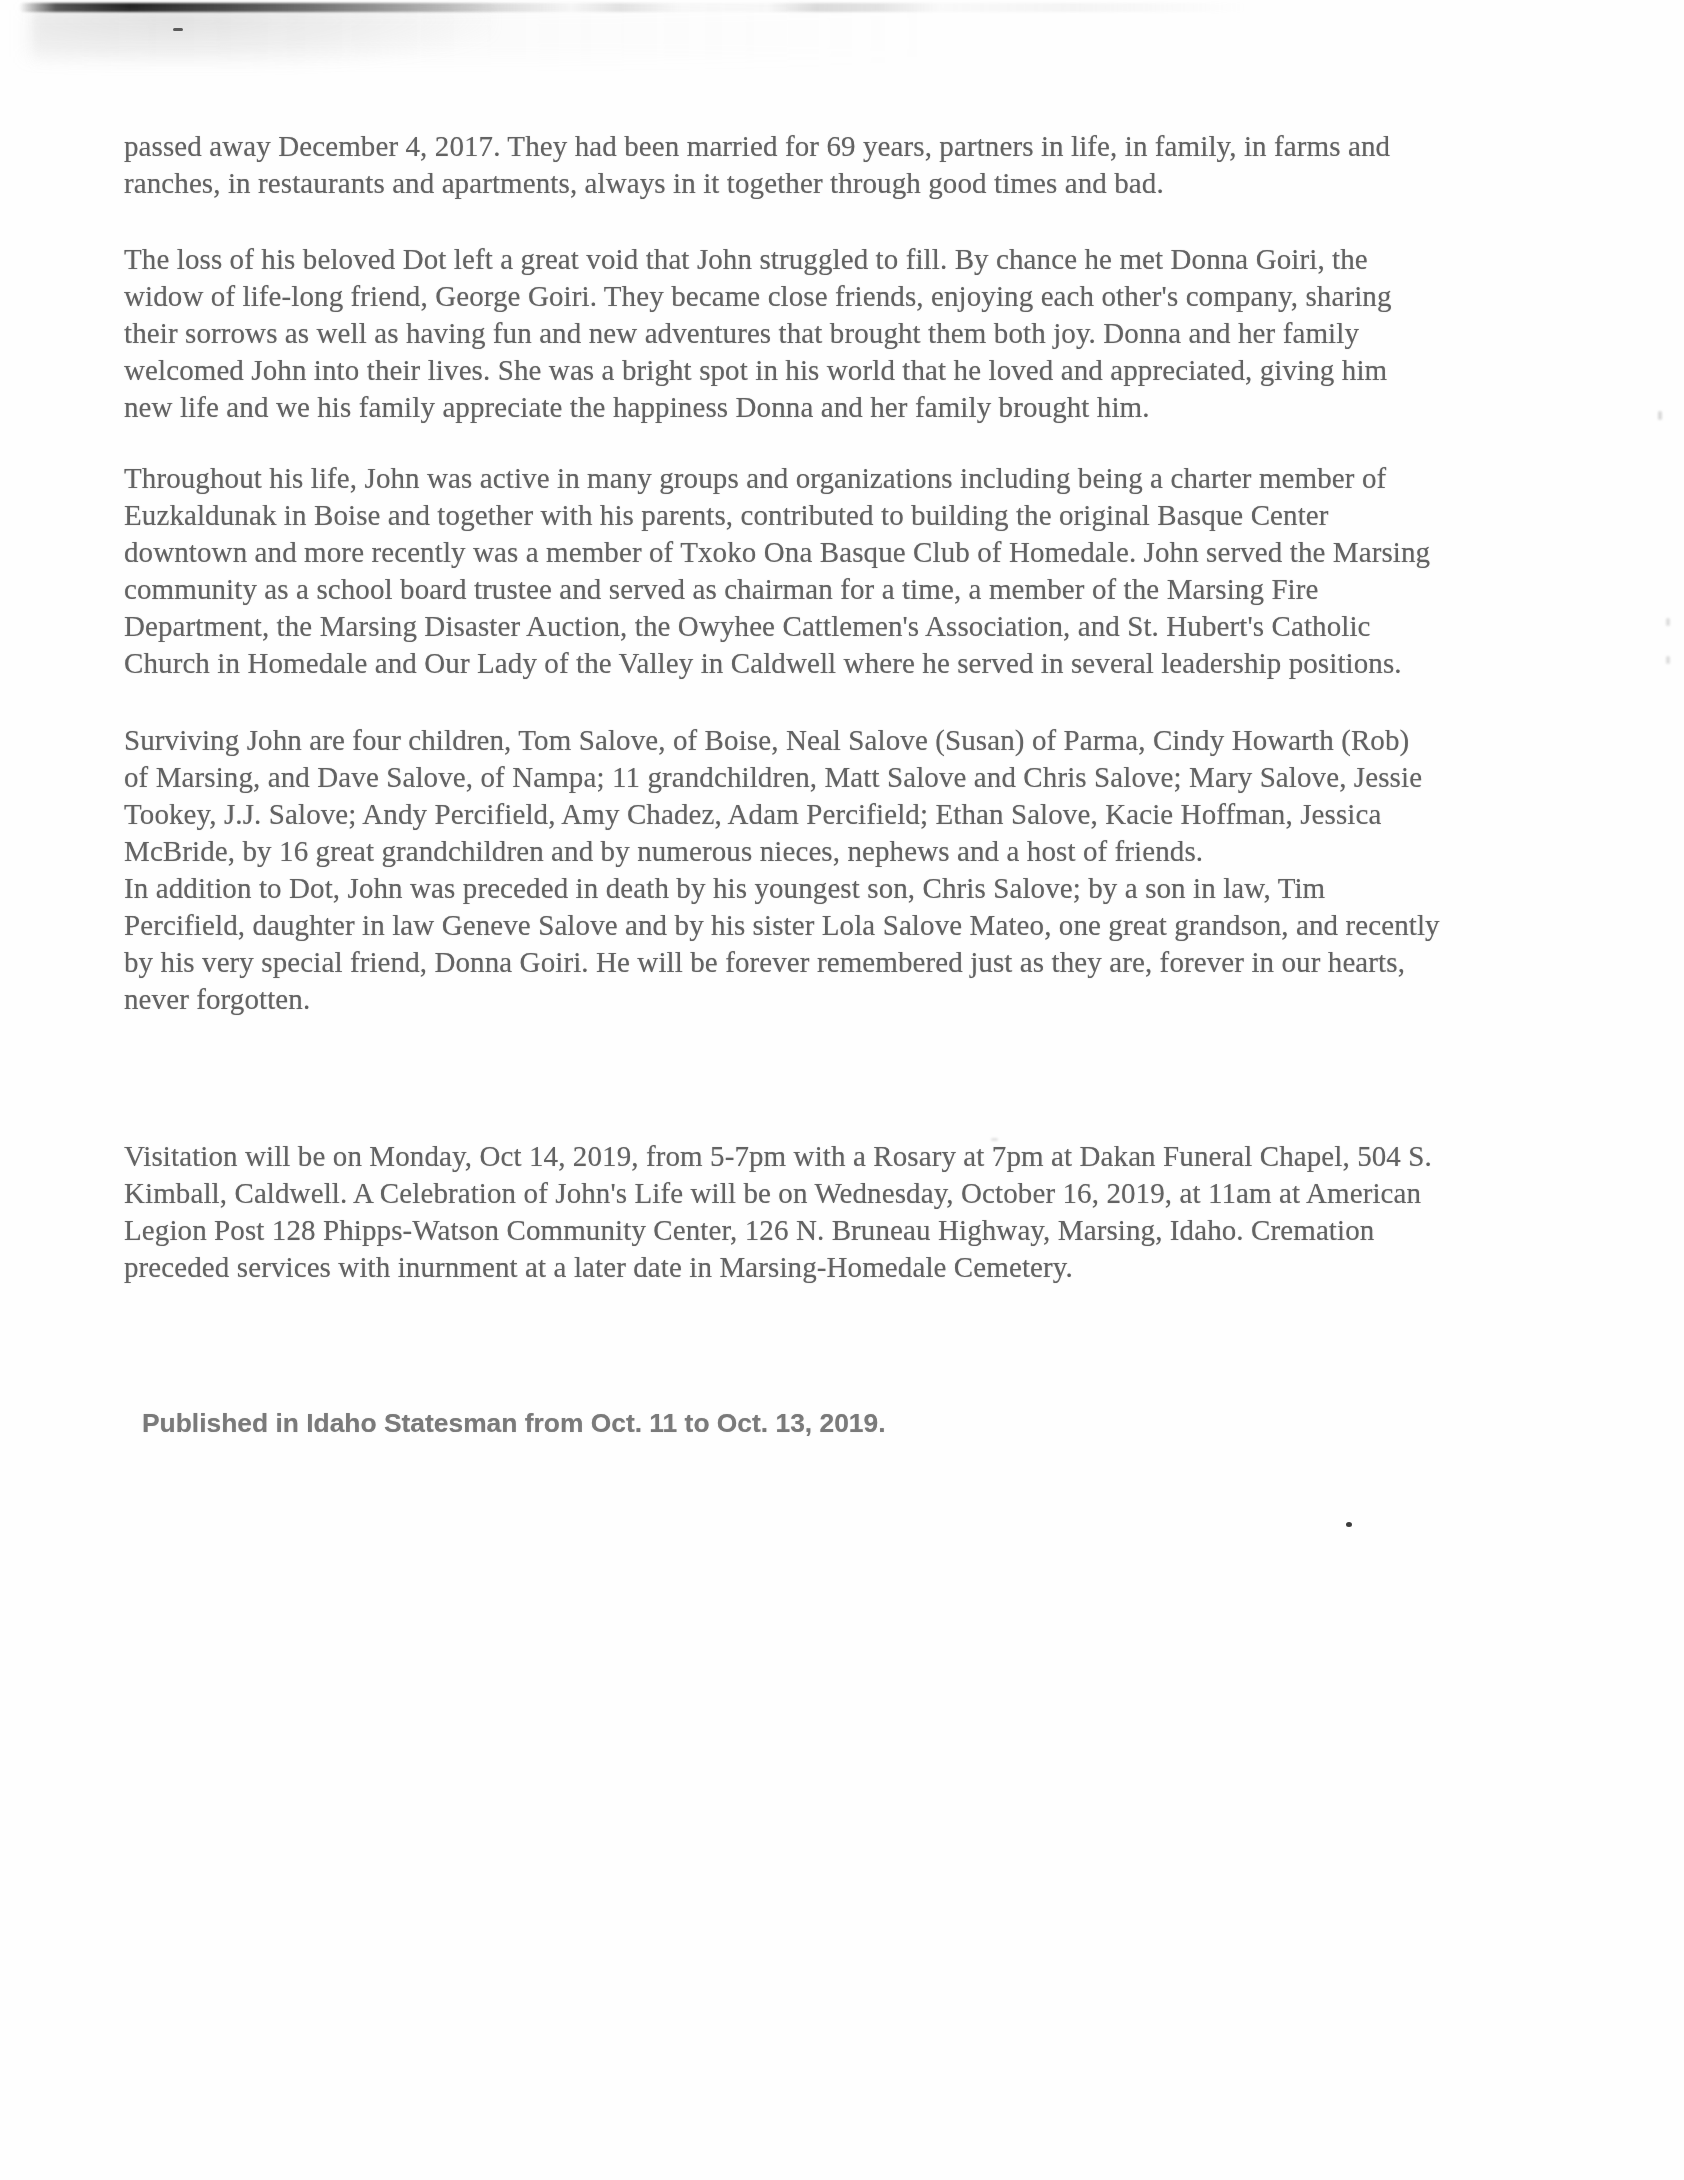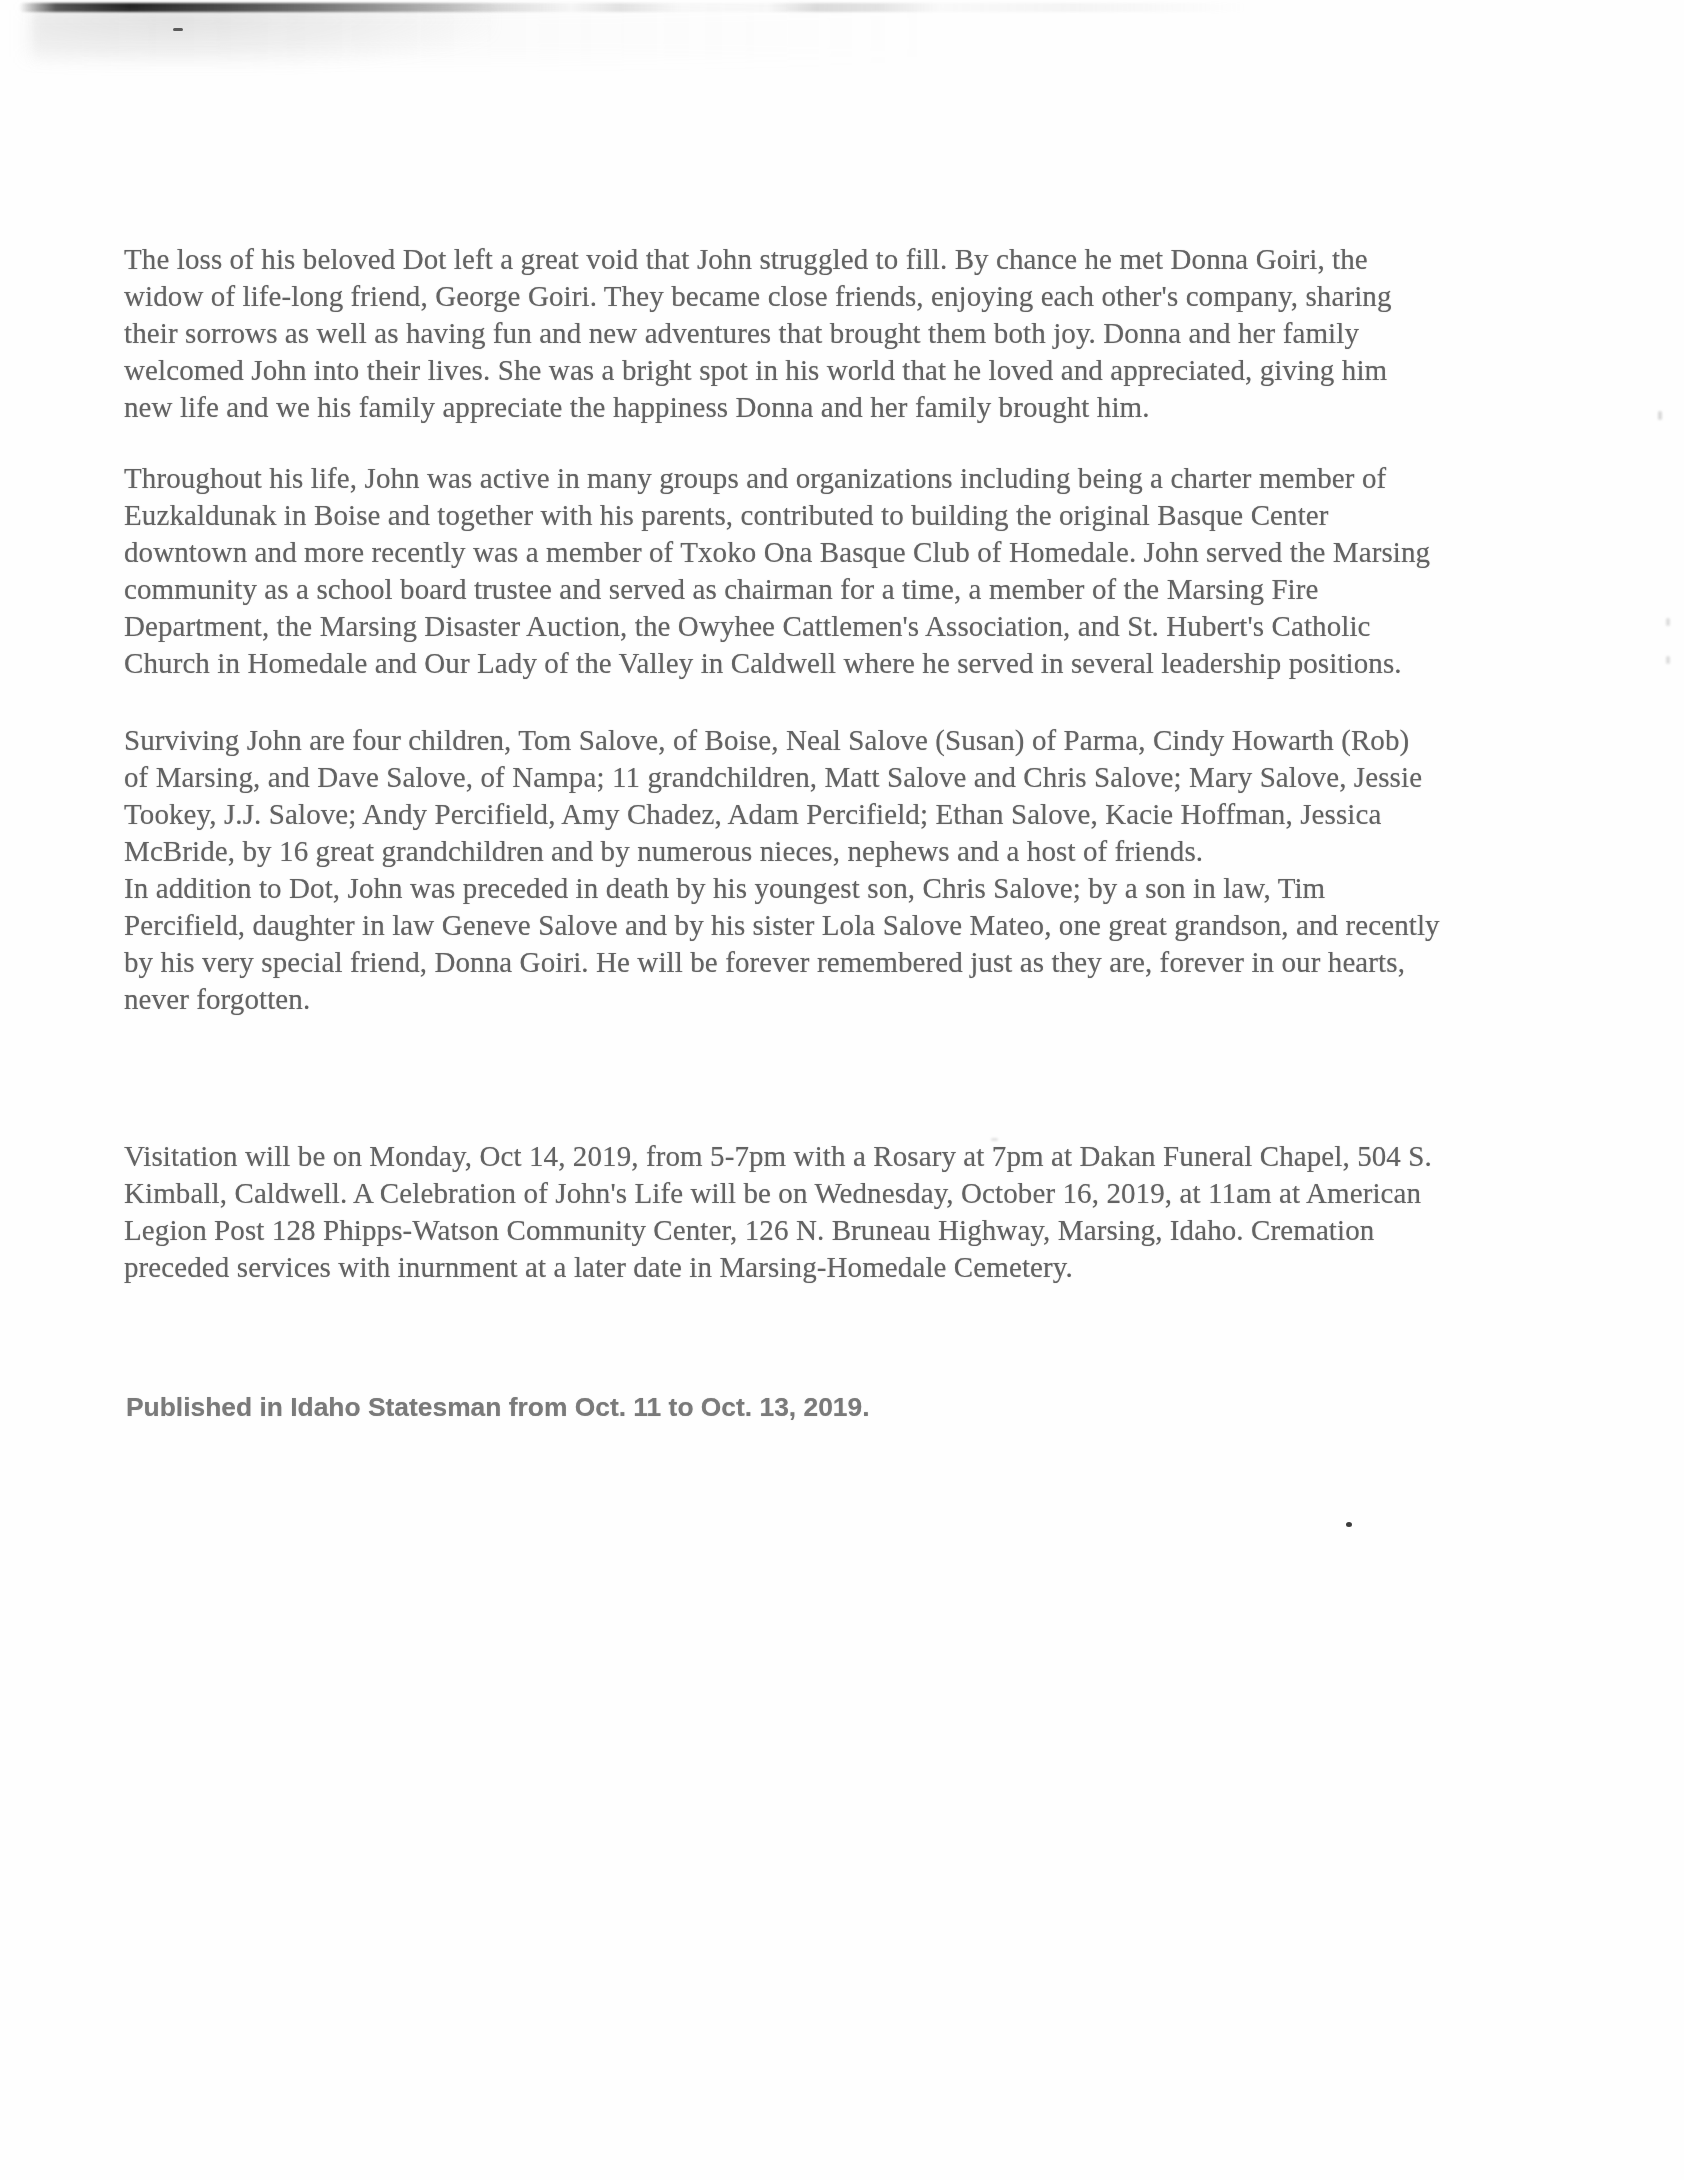--- a/index.html
+++ b/index.html
@@ -25,21 +25,21 @@
     color: #636363;
     white-space: pre;            
     letter-spacing: 0.1px;
     text-shadow: 0 0 1px rgba(125,125,125,0.65); 
   }
   
   .pubnote {
     position: absolute;
     left: 126px;
     top: 1391px;
-    margin: 0;
+    margin: 16px;
     font-family: "Liberation Sans", sans-serif;
     font-weight: bold;
     font-size: 26.4px;
     line-height: 32px;
     color: #7a7a7a;
     white-space: pre;
     text-shadow: 0 0 0.9px rgba(140,140,140,0.6);
   }
   
   .top-band {
@@ -126,20 +126,22 @@
   <div class="top-band"></div>
   <div class="top-smudge"></div>
   <div class="top-haze"></div>
   <div class="speck speck-dash"></div>
   <div class="speck speck-dot"></div>
   <div class="speck speck-faint-1"></div>
   <div class="speck speck-faint-2"></div>
   <div class="speck speck-faint-3"></div>
   <div class="speck speck-faint-4"></div>
 
+  <p class="para" style="top:128px">passed away December 4, 2017. They had been married for 69 years, partners in life, in family, in farms and
+ranches, in restaurants and apartments, always in it together through good times and bad.</p>
 
   <p class="para" style="top:460px">Throughout his life, John was active in many groups and organizations including being a charter member of
 Euzkaldunak in Boise and together with his parents, contributed to building the original Basque Center
 downtown and more recently was a member of Txoko Ona Basque Club of Homedale. John served the Marsing
 community as a school board trustee and served as chairman for a time, a member of the Marsing Fire
 Department, the Marsing Disaster Auction, the Owyhee Cattlemen's Association, and St. Hubert's Catholic
 Church in Homedale and Our Lady of the Valley in Caldwell where he served in several leadership positions.</p>
 
   <p class="para" style="top:241px">The loss of his beloved Dot left a great void that John struggled to fill. By chance he met Donna Goiri, the
 widow of life-long friend, George Goiri. They became close friends, enjoying each other's company, sharing

